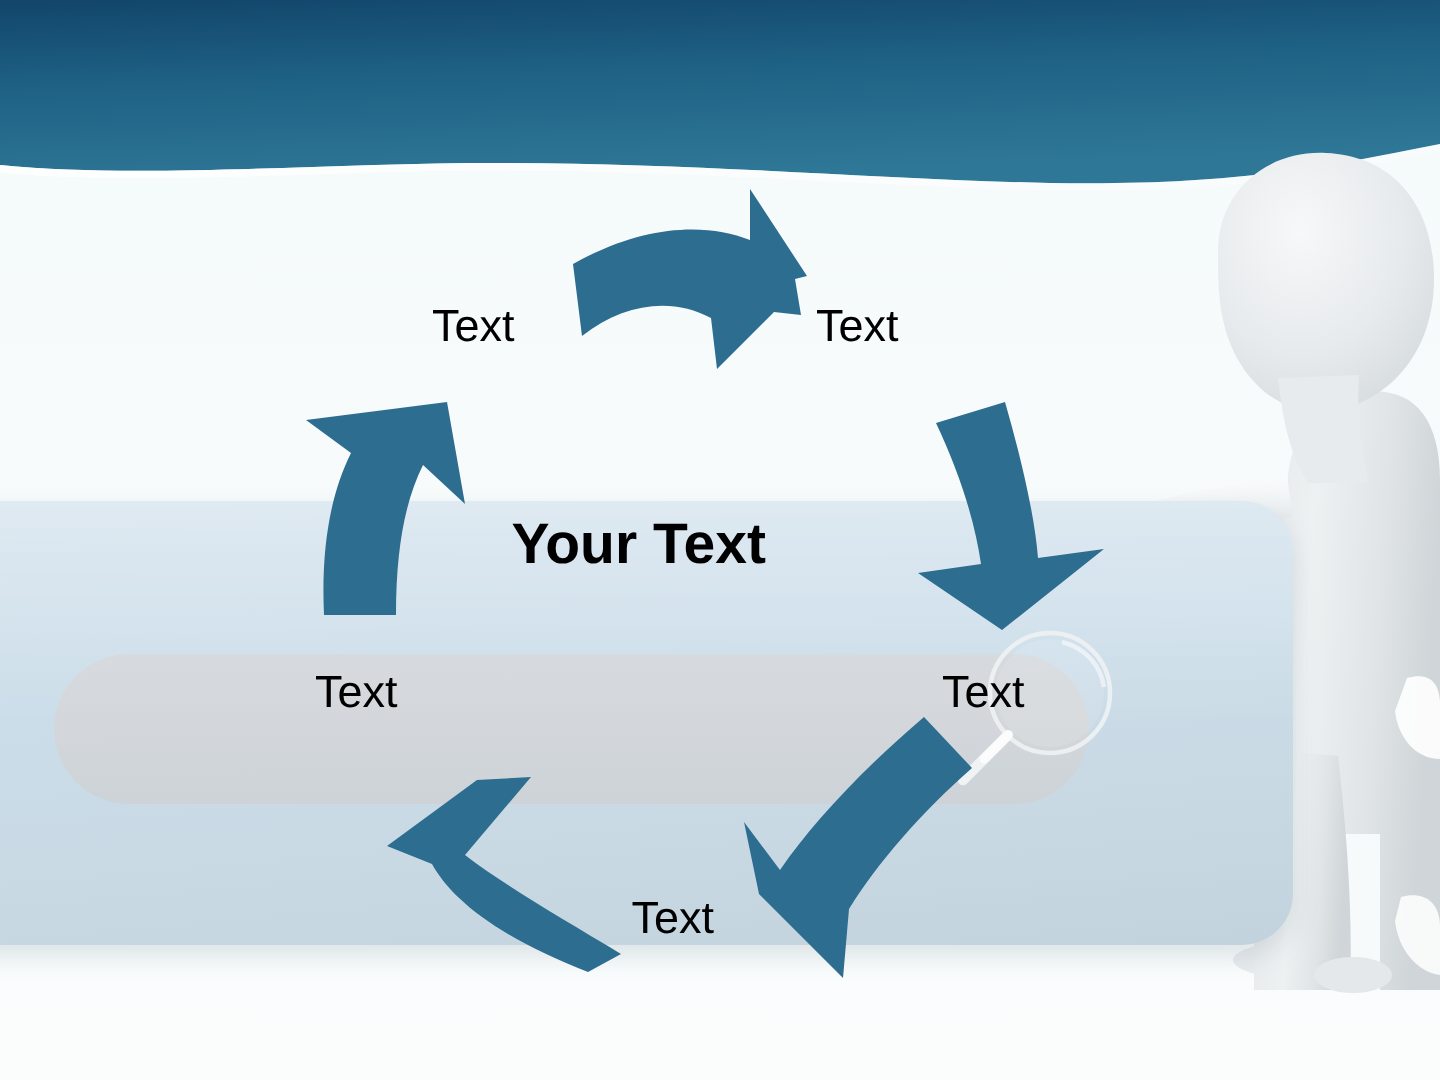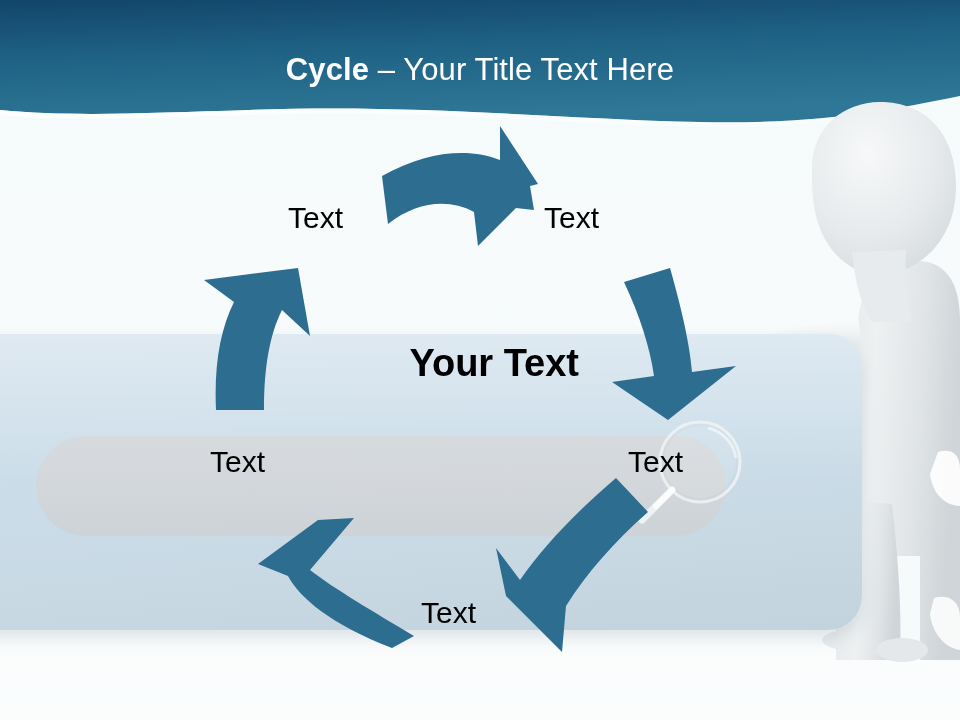--- a/index.html
+++ b/index.html
@@ -111,24 +111,24 @@
     z-index: 7;
   }
   .lbl-tl { left: 288px; top: 203px; }
   .lbl-tr { left: 544px; top: 203px; }
   .lbl-r  { left: 628px; top: 447px; }
   .lbl-b  { left: 421px; top: 598px; }
   .lbl-bl { left: 210px; top: 447px; }
 
   .center-text {
     position: absolute;
-    left: 317px;
+    left: 341px;
     top: 340px;
     width: 262px;
-    text-align: right;
+    text-align: left;
     font-size: 38px;
     font-weight: bold;
     line-height: 1.22;
     color: #000000;
     z-index: 7;
   }
   .center-text span { display: block; }
 </style>
 </head>
 <body>
@@ -151,23 +151,20 @@
           <stop offset="1" stop-color="#ffffff" stop-opacity="0.25"></stop>
         </linearGradient>
       </defs>
       <path d="M0,0 L960,0 L960,96
                C880,112 820,124 700,122
                C560,119 420,104 250,110
                C150,113 70,117 0,110 Z" fill="url(#hdrGrad)"></path>
       <path d="M0,110 C70,117 150,113 250,110 C420,104 560,119 700,122 C820,124 880,112 960,96
                L960,101 C880,117 820,129 700,127 C560,124 420,109 250,115 C150,118 70,122 0,115 Z" fill="url(#hdrEdge)"></path>
     </svg>
-    <div class="header-title">
-      <span class="strong">Cycle</span><span class="light"> – </span><span class="light">Your Title Text Here</span>
-    </div>
   </div>
 
   <div class="figure-layer">
     <svg width="960" height="720" viewBox="0 0 960 720" xmlns="http://www.w3.org/2000/svg">
       <defs>
         <linearGradient id="figBody" x1="0" y1="0" x2="1" y2="0.2">
           <stop offset="0" stop-color="#e3e7e9"></stop>
           <stop offset="0.35" stop-color="#eef1f2"></stop>
           <stop offset="0.72" stop-color="#e0e4e6"></stop>
           <stop offset="1" stop-color="#cfd5d8"></stop>

